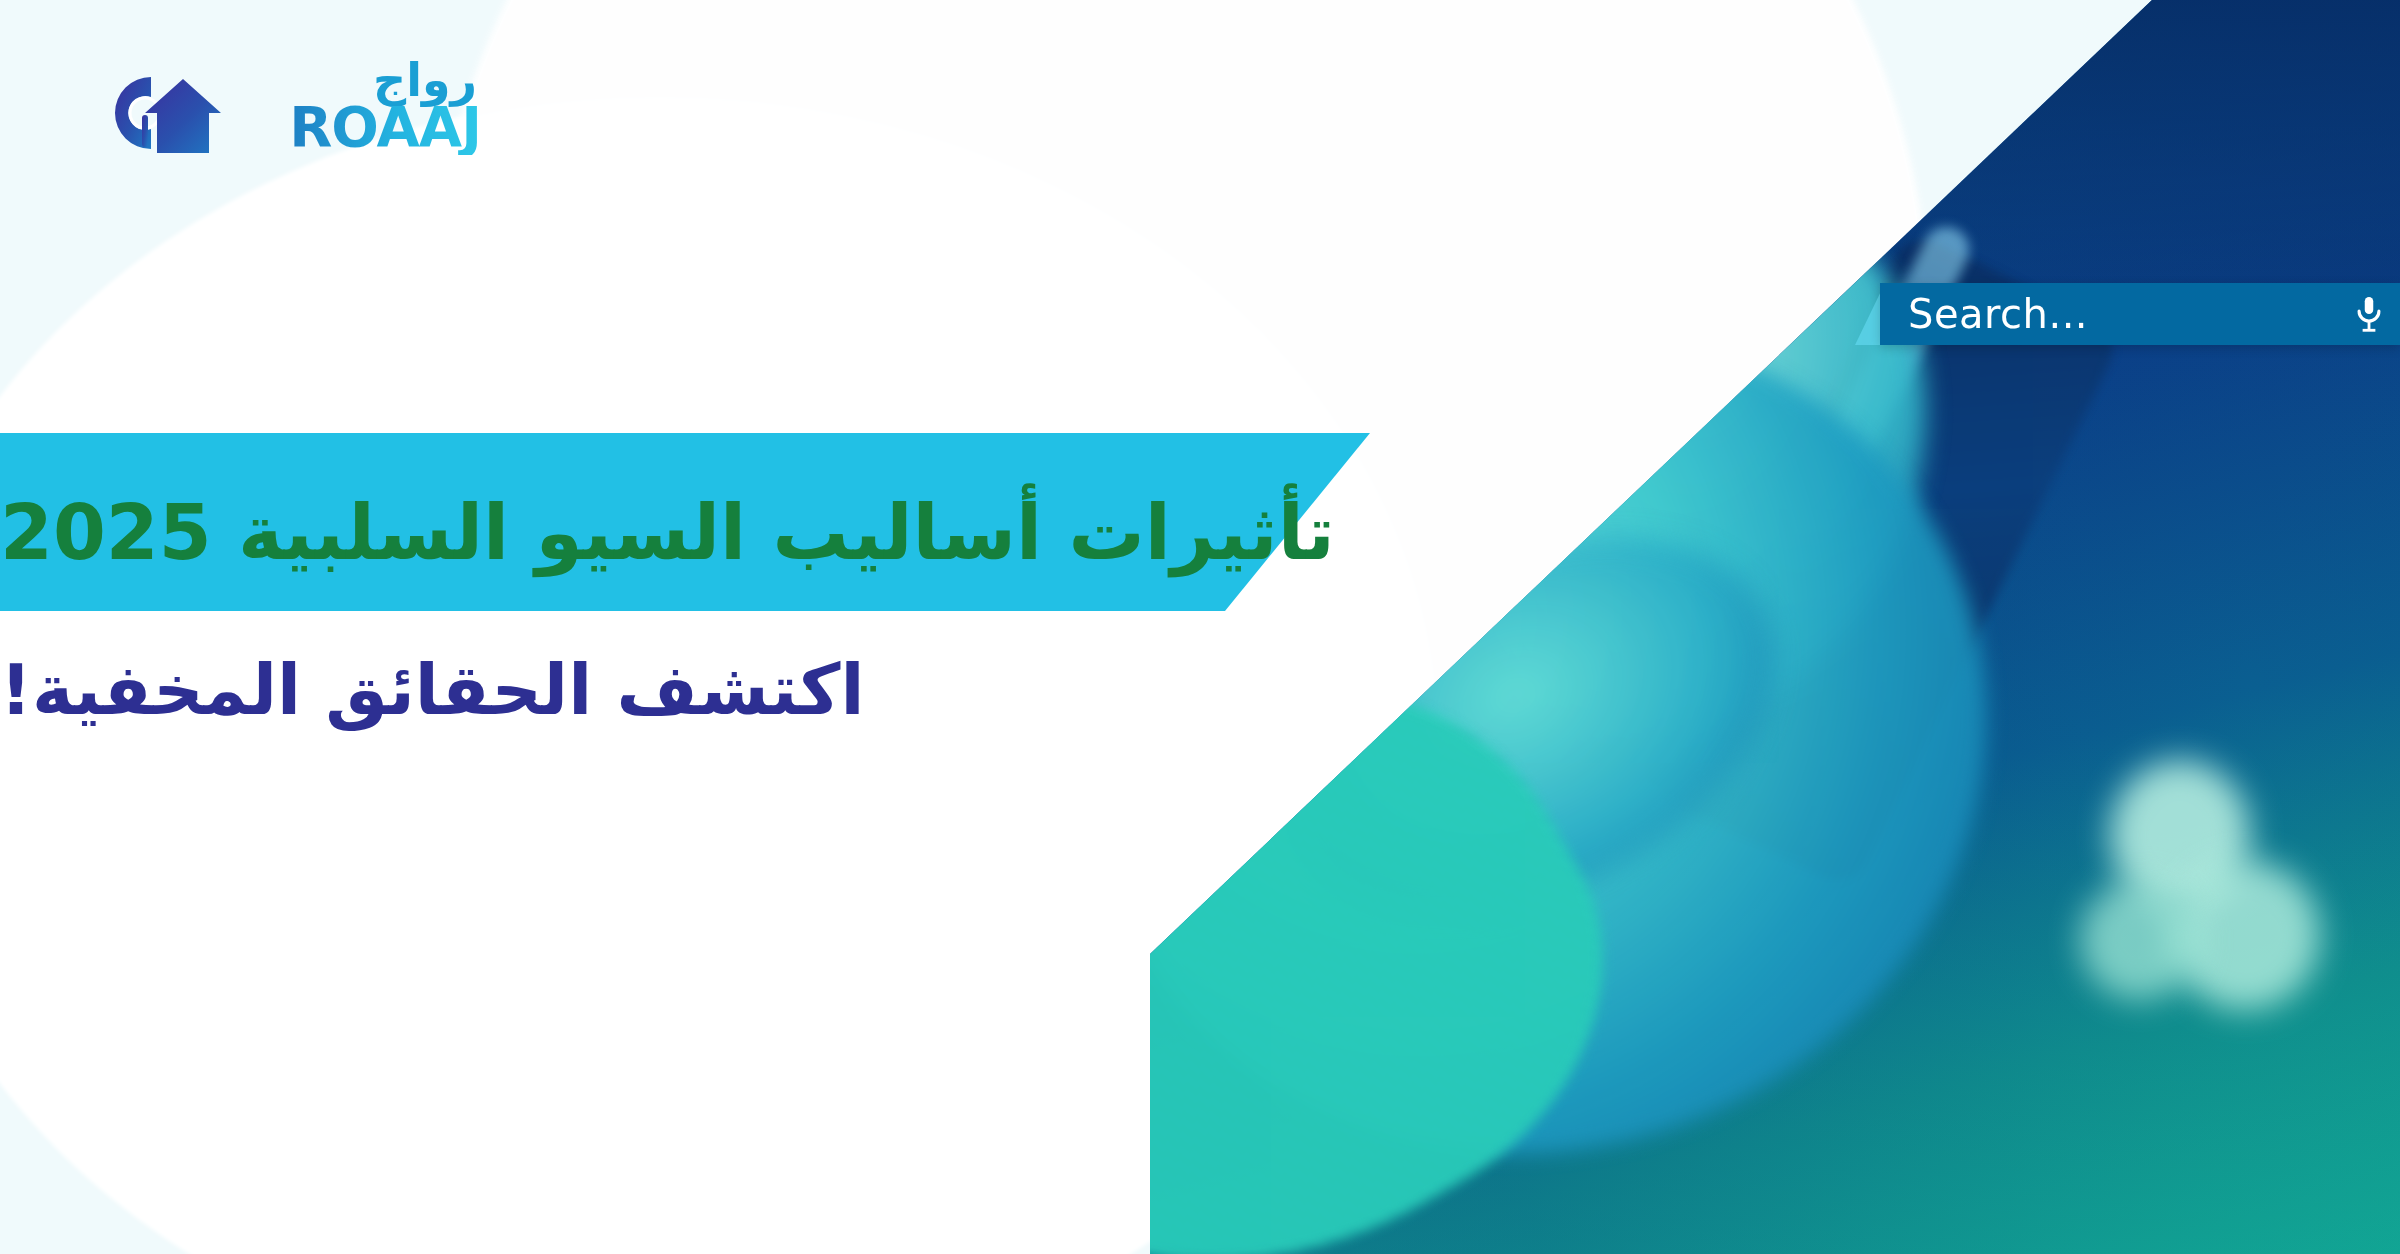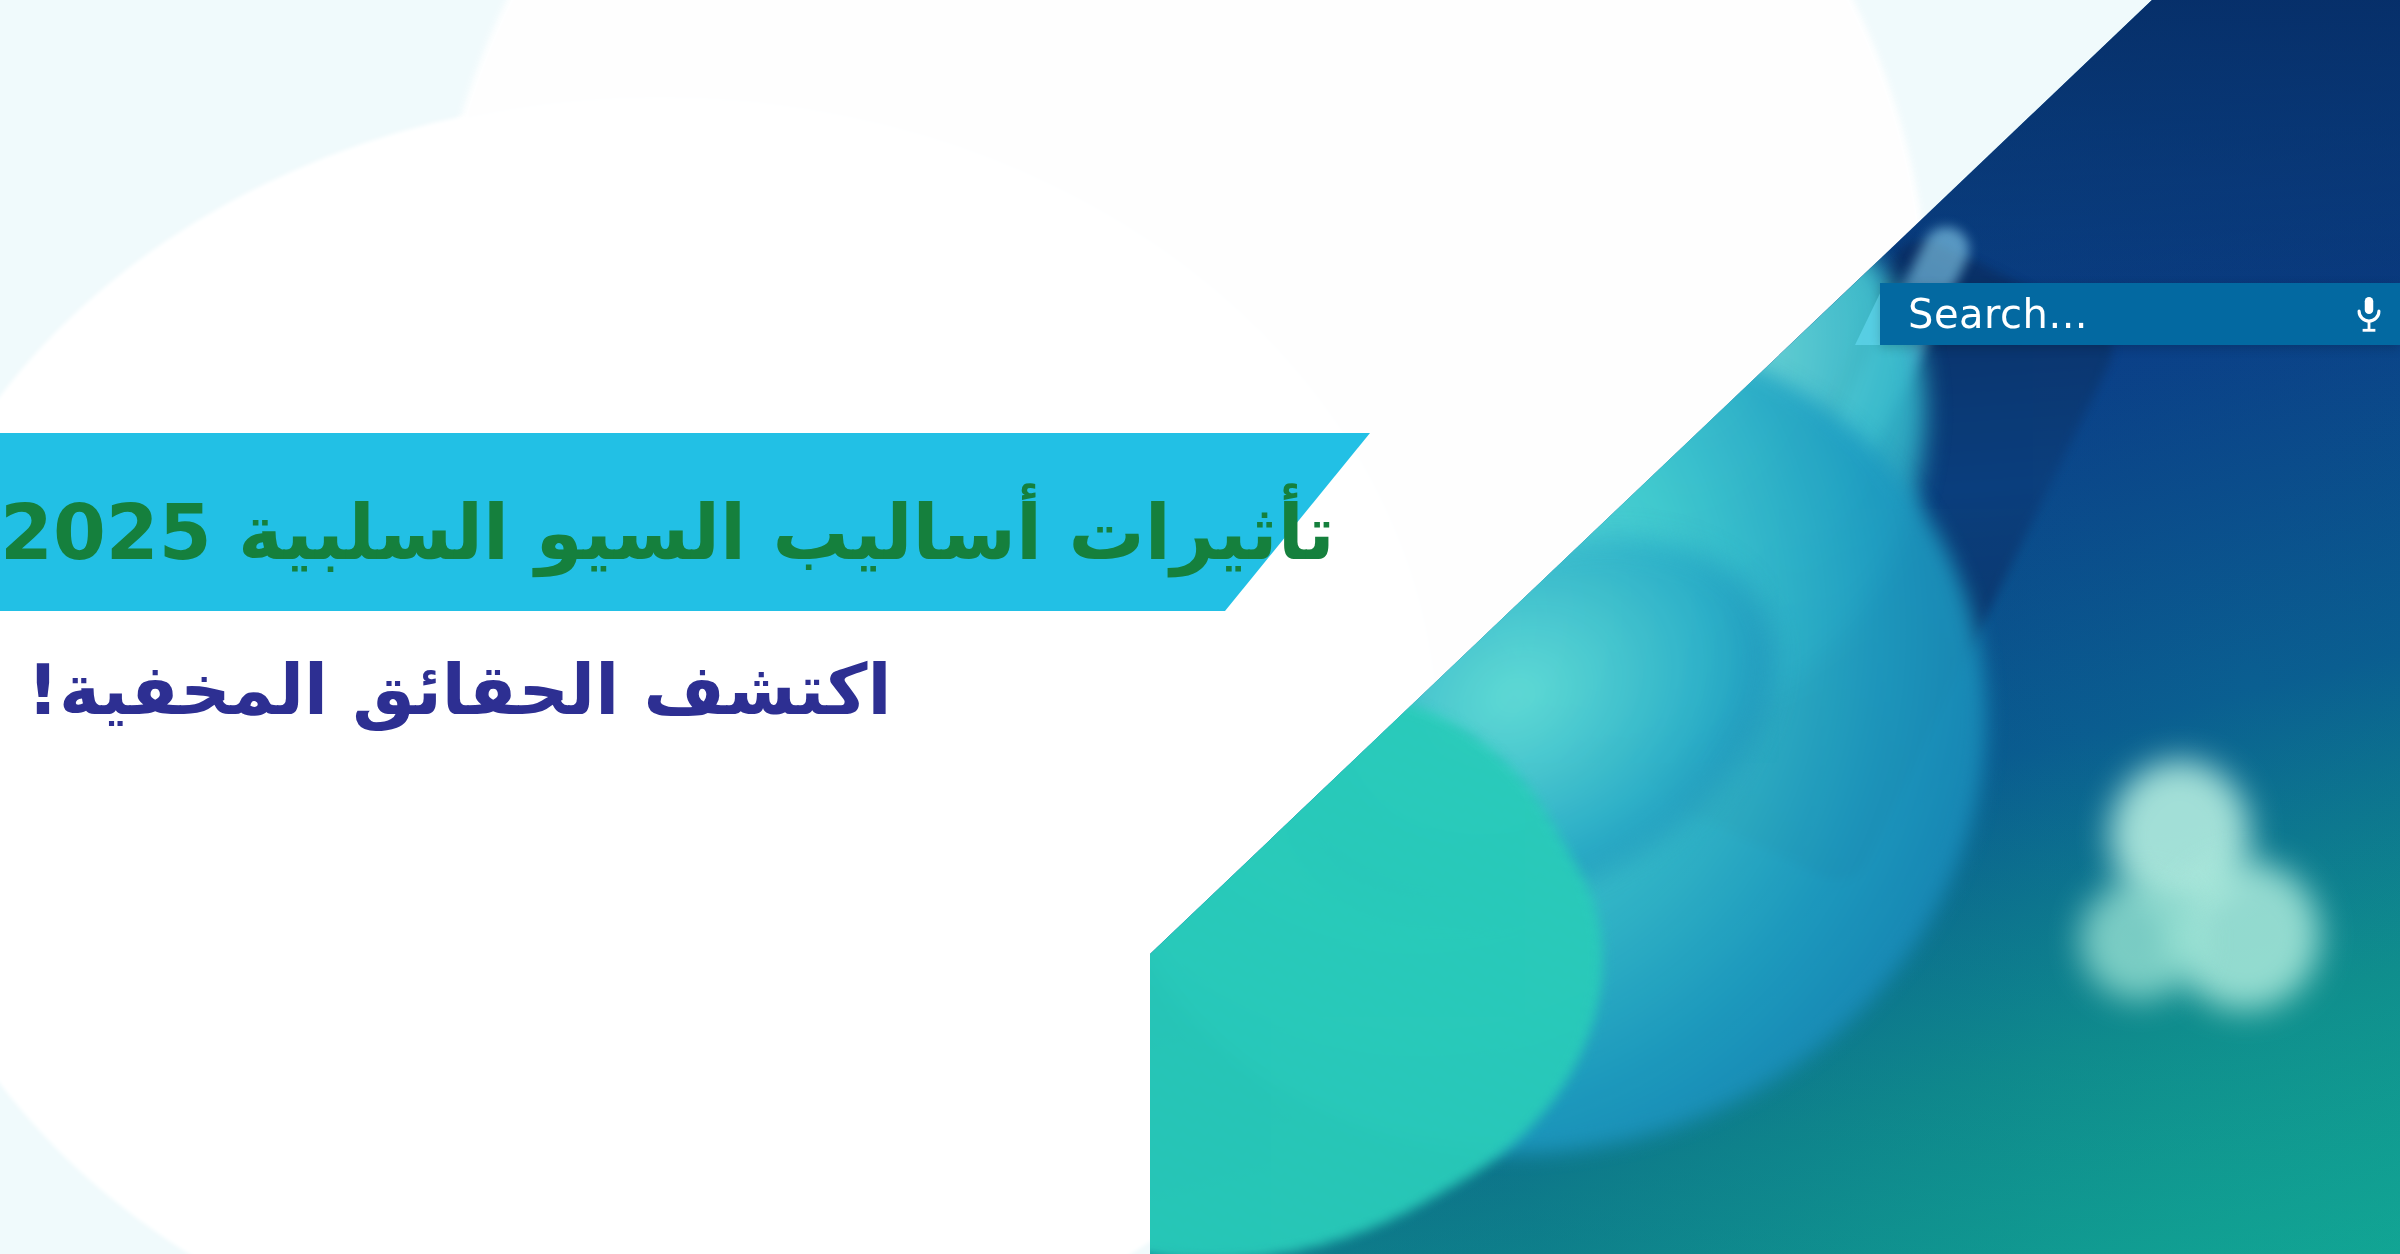--- a/index.html
+++ b/index.html
@@ -168,21 +168,20 @@
     white-space:nowrap;
   }
   .headline-2{
     position:absolute;left:0;top:625px;width:1225px;height:130px;
     display:flex;align-items:center;justify-content:flex-end;
     padding-right:60px;box-sizing:border-box;
     direction:rtl;
     color:#2d2f92;
     font-size:70px;font-weight:700;
     white-space:nowrap;
-    margin-left:27px;
   }
 </style>
 </head>
 <body>
 
 <div id="stage">
 
   <div class="bg-ellipse"></div>
   <div class="bg-ellipse2"></div>
 
@@ -205,18 +204,37 @@
   <div class="searchbar">
     <span class="sb-text">Search...</span>
     <svg class="mic" viewBox="0 0 24 28">
       <rect x="9" y="2" width="6" height="12" rx="3" fill="#ffffff"></rect>
       <path d="M5 12a7 7 0 0 0 14 0" fill="none" stroke="#ffffff" stroke-width="2.2" stroke-linecap="round"></path>
       <rect x="11" y="19" width="2" height="6" fill="#ffffff"></rect>
       <rect x="7.5" y="24.5" width="9" height="2" fill="#ffffff"></rect>
     </svg>
   </div>
 
+  <div class="logo">
+    <svg class="logo-mark" viewBox="0 0 118 92">
+      <defs>
+        <linearGradient id="lg1" x1="0" y1="0" x2="1" y2="1">
+          <stop offset="0%" stop-color="#3b2f9e"></stop>
+          <stop offset="55%" stop-color="#2a50ad"></stop>
+          <stop offset="100%" stop-color="#1f79c4"></stop>
+        </linearGradient>
+      </defs>
+      <path d="M46 10 A36 36 0 1 0 46 82 L46 62 A17 17 0 1 1 46 30 Z" fill="url(#lg1)"></path>
+      <circle cx="40" cy="46" r="15" fill="none" stroke="#ffffff" stroke-width="3"></circle>
+      <rect x="37" y="48" width="6" height="32" rx="3" fill="url(#lg1)"></rect>
+      <path d="M52 86 L52 46 L40 46 L78 12 L116 46 L104 46 L104 86 Z" fill="url(#lg1)"></path>
+    </svg>
+    <div class="logo-text">
+      <div class="logo-ar">رواج</div>
+      <div class="logo-en">ROAAJ</div>
+    </div>
+  </div>
 
   <div class="headline-band"></div>
   <div class="headline-1">تأثيرات أساليب السيو السلبية 2025</div>
   <div class="headline-2">اكتشف الحقائق المخفية!</div>
 
 </div>
 
 </body></html>

